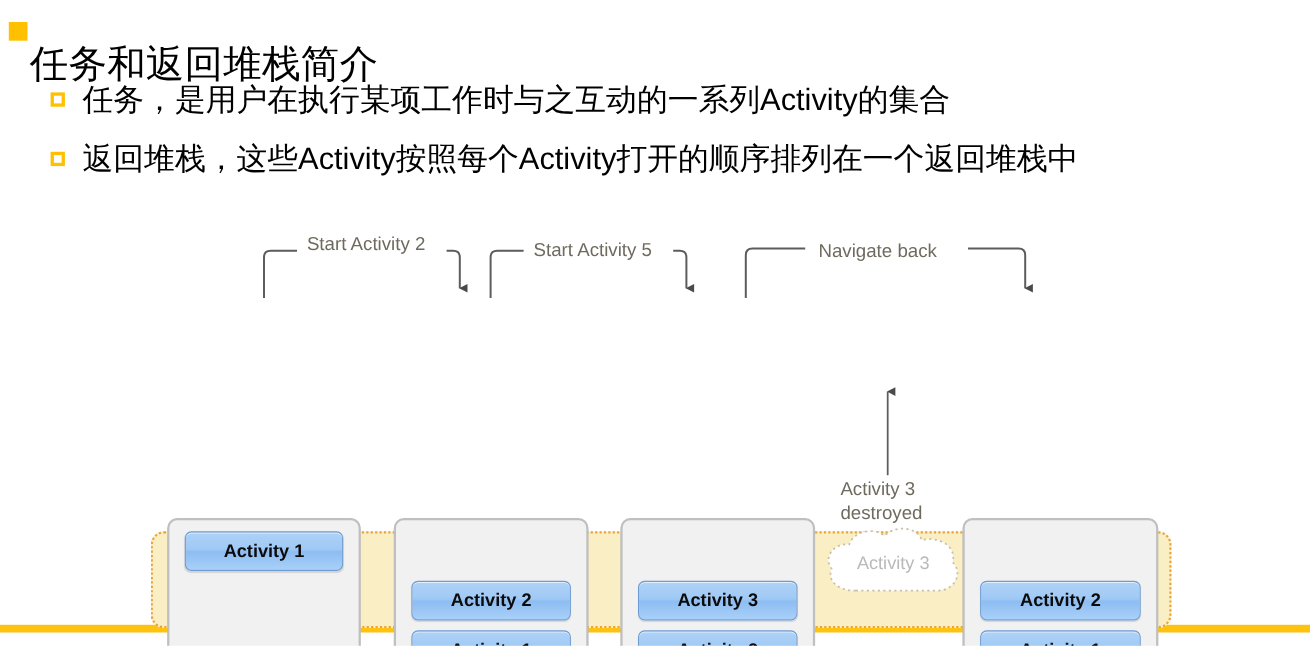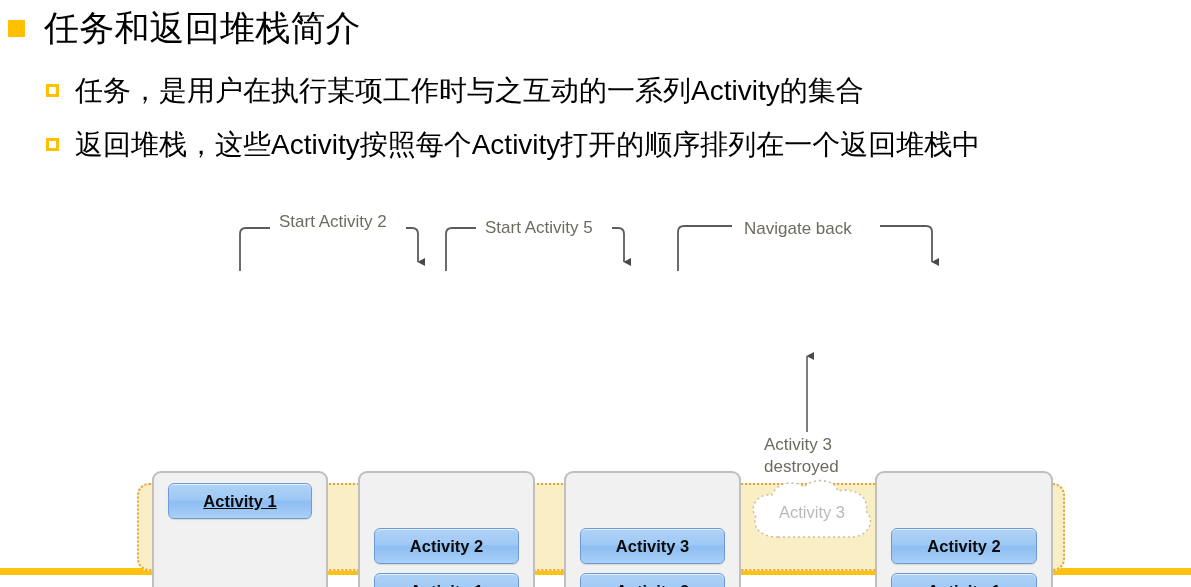--- a/index.html
+++ b/index.html
@@ -21,20 +21,21 @@
     left: 0; top: 0;
     width: 1191px;
   }
 
   .heading-row {
     position: absolute;
     left: 8px;
     top: 6px;
     display: flex;
     align-items: flex-start;
+    flex-direction: column;
   }
   .bullet-square-filled {
     width: 17px;
     height: 17px;
     background: #FFC000;
     margin-top: 14px;
     flex: none;
   }
   .heading-text {
     font-size: 35px;
@@ -129,21 +130,21 @@
     border: 1px solid #6E9BD1;
     background: linear-gradient(to bottom, #AFD2F7 0%, #9FC9F5 45%, #8DBDF2 52%, #A9D0F8 100%);
     color: #0b0b0b;
     font-size: 16.5px;
     font-weight: bold;
     text-align: center;
     box-sizing: border-box;
     box-shadow: inset 0 1px 0 rgba(255,255,255,0.65), 0 1px 1px rgba(0,0,0,0.12);
     margin-bottom: 9px;
   }
-  .activity-chip:last-child { margin-bottom: 4px; text-decoration: underline; }
+  .activity-chip:last-child { margin-bottom: 4px; }
 
   .spacer-row { height: 36px; margin-bottom: 9px; }
 
   
   .cloud-wrap {
     position: absolute;
     left: 748px;
     top: 275px;
     width: 128px;
     height: 78px;

